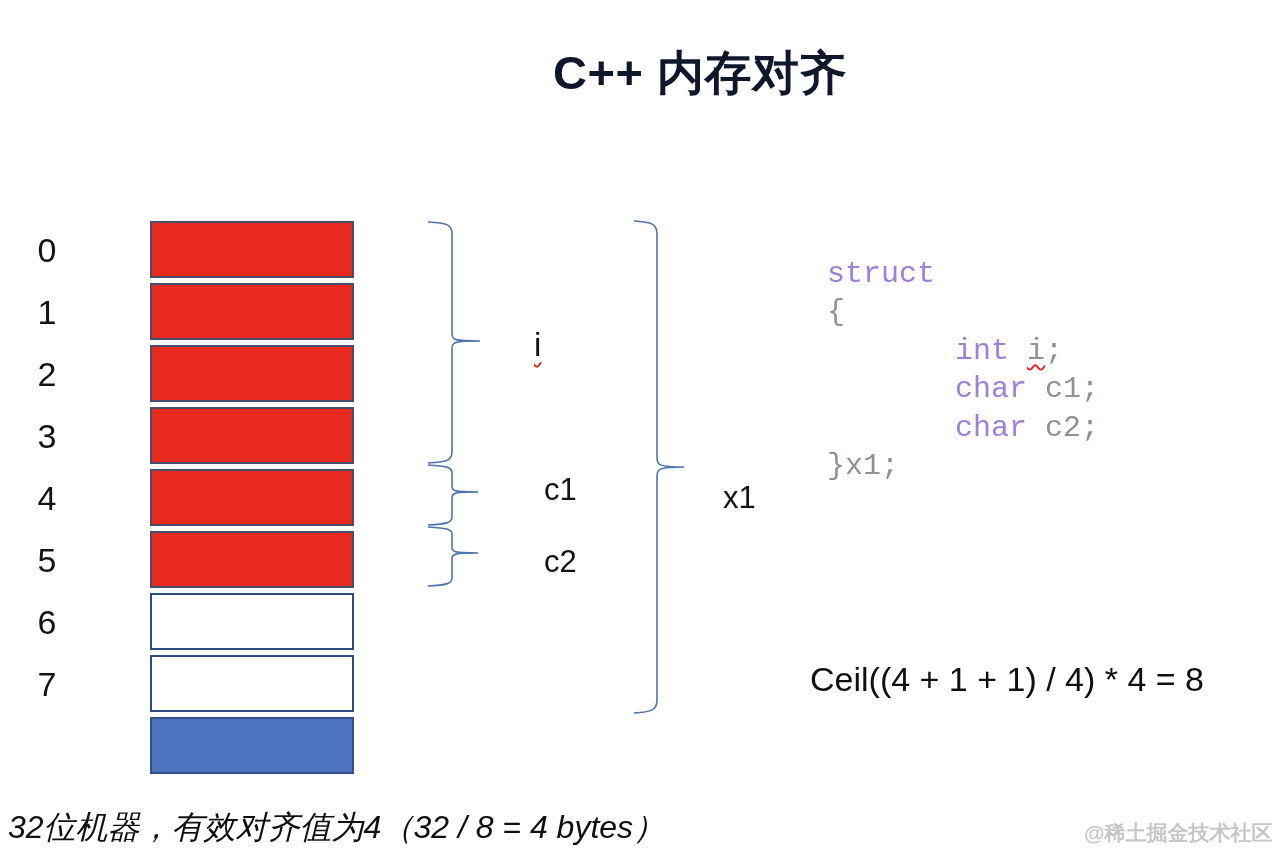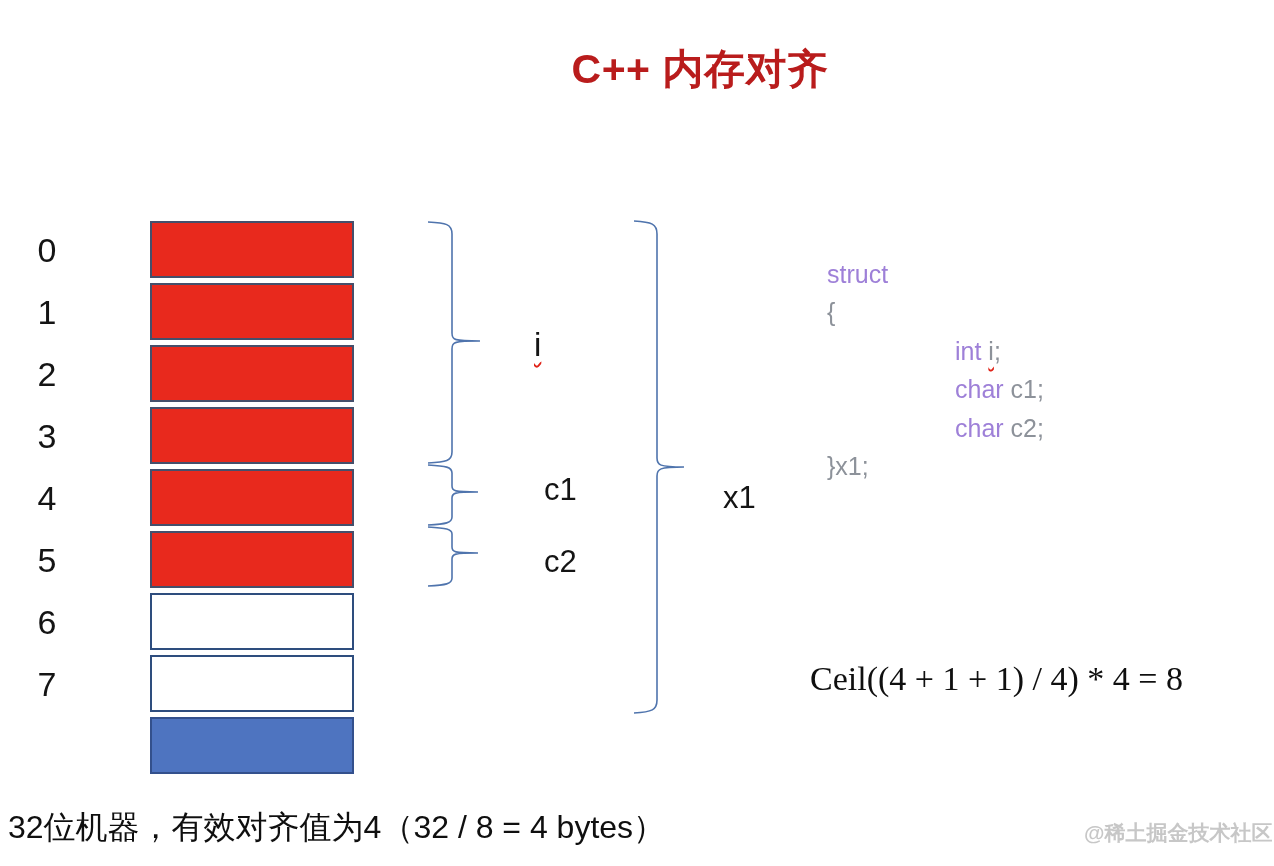--- a/index.html
+++ b/index.html
@@ -3,21 +3,21 @@
 <meta charset="utf-8">
 <style>
   html,body{margin:0;padding:0;background:#ffffff;}
   body{
     width:1274px;height:866px;position:relative;overflow:hidden;
     font-family:"Liberation Sans", sans-serif;color:#111;
   }
   .abs{position:absolute;}
   .page-title{
     left:450px;top:42px;width:500px;text-align:center;
-    font-size:41px;font-weight:700;color:#b91c1c;letter-spacing:0.5px;
+    font-size:47px;font-weight:700;color:#0f172a;letter-spacing:0.5px;
     white-space:nowrap;
   }
   
   .mem-cell{
     position:absolute;left:150px;width:200px;height:53px;
     border:2px solid #3e5378;
   }
   .row-label{
     position:absolute;left:24px;width:46px;height:36px;line-height:36px;
     text-align:center;font-size:34px;color:#141414;
@@ -32,32 +32,32 @@
     text-decoration-line:underline;
     text-decoration-style:wavy;
     text-decoration-color:#e02318;
     text-decoration-thickness:2px;
     text-underline-offset:5px;
     text-decoration-skip-ink:none;
   }
   
   .code-block{
     position:absolute;left:827px;top:255px;
-    font-family:Liberation Sans, sans-serif;
-    font-size:25px;line-height:38.4px;white-space:pre;
+    font-family:Liberation Mono, monospace;
+    font-size:30px;line-height:38.4px;white-space:pre;
   }
   .code-line.indent{padding-left:128px;}
   .formula{
     position:absolute;left:810px;top:660px;font-size:34px;color:#0f0f0f;
     white-space:nowrap;
-    font-family:Liberation Serif, serif;
   }
   .footnote{
     position:absolute;left:8px;top:806px;font-size:32px;color:#0f0f0f;
     white-space:nowrap;
+    font-style:italic;
   }
   .watermark{
     position:absolute;left:1084px;top:819px;font-size:21px;color:#c7c7c7;
     white-space:nowrap;
     font-weight:bold;
   }
 </style>
 </head>
 <body>
 

